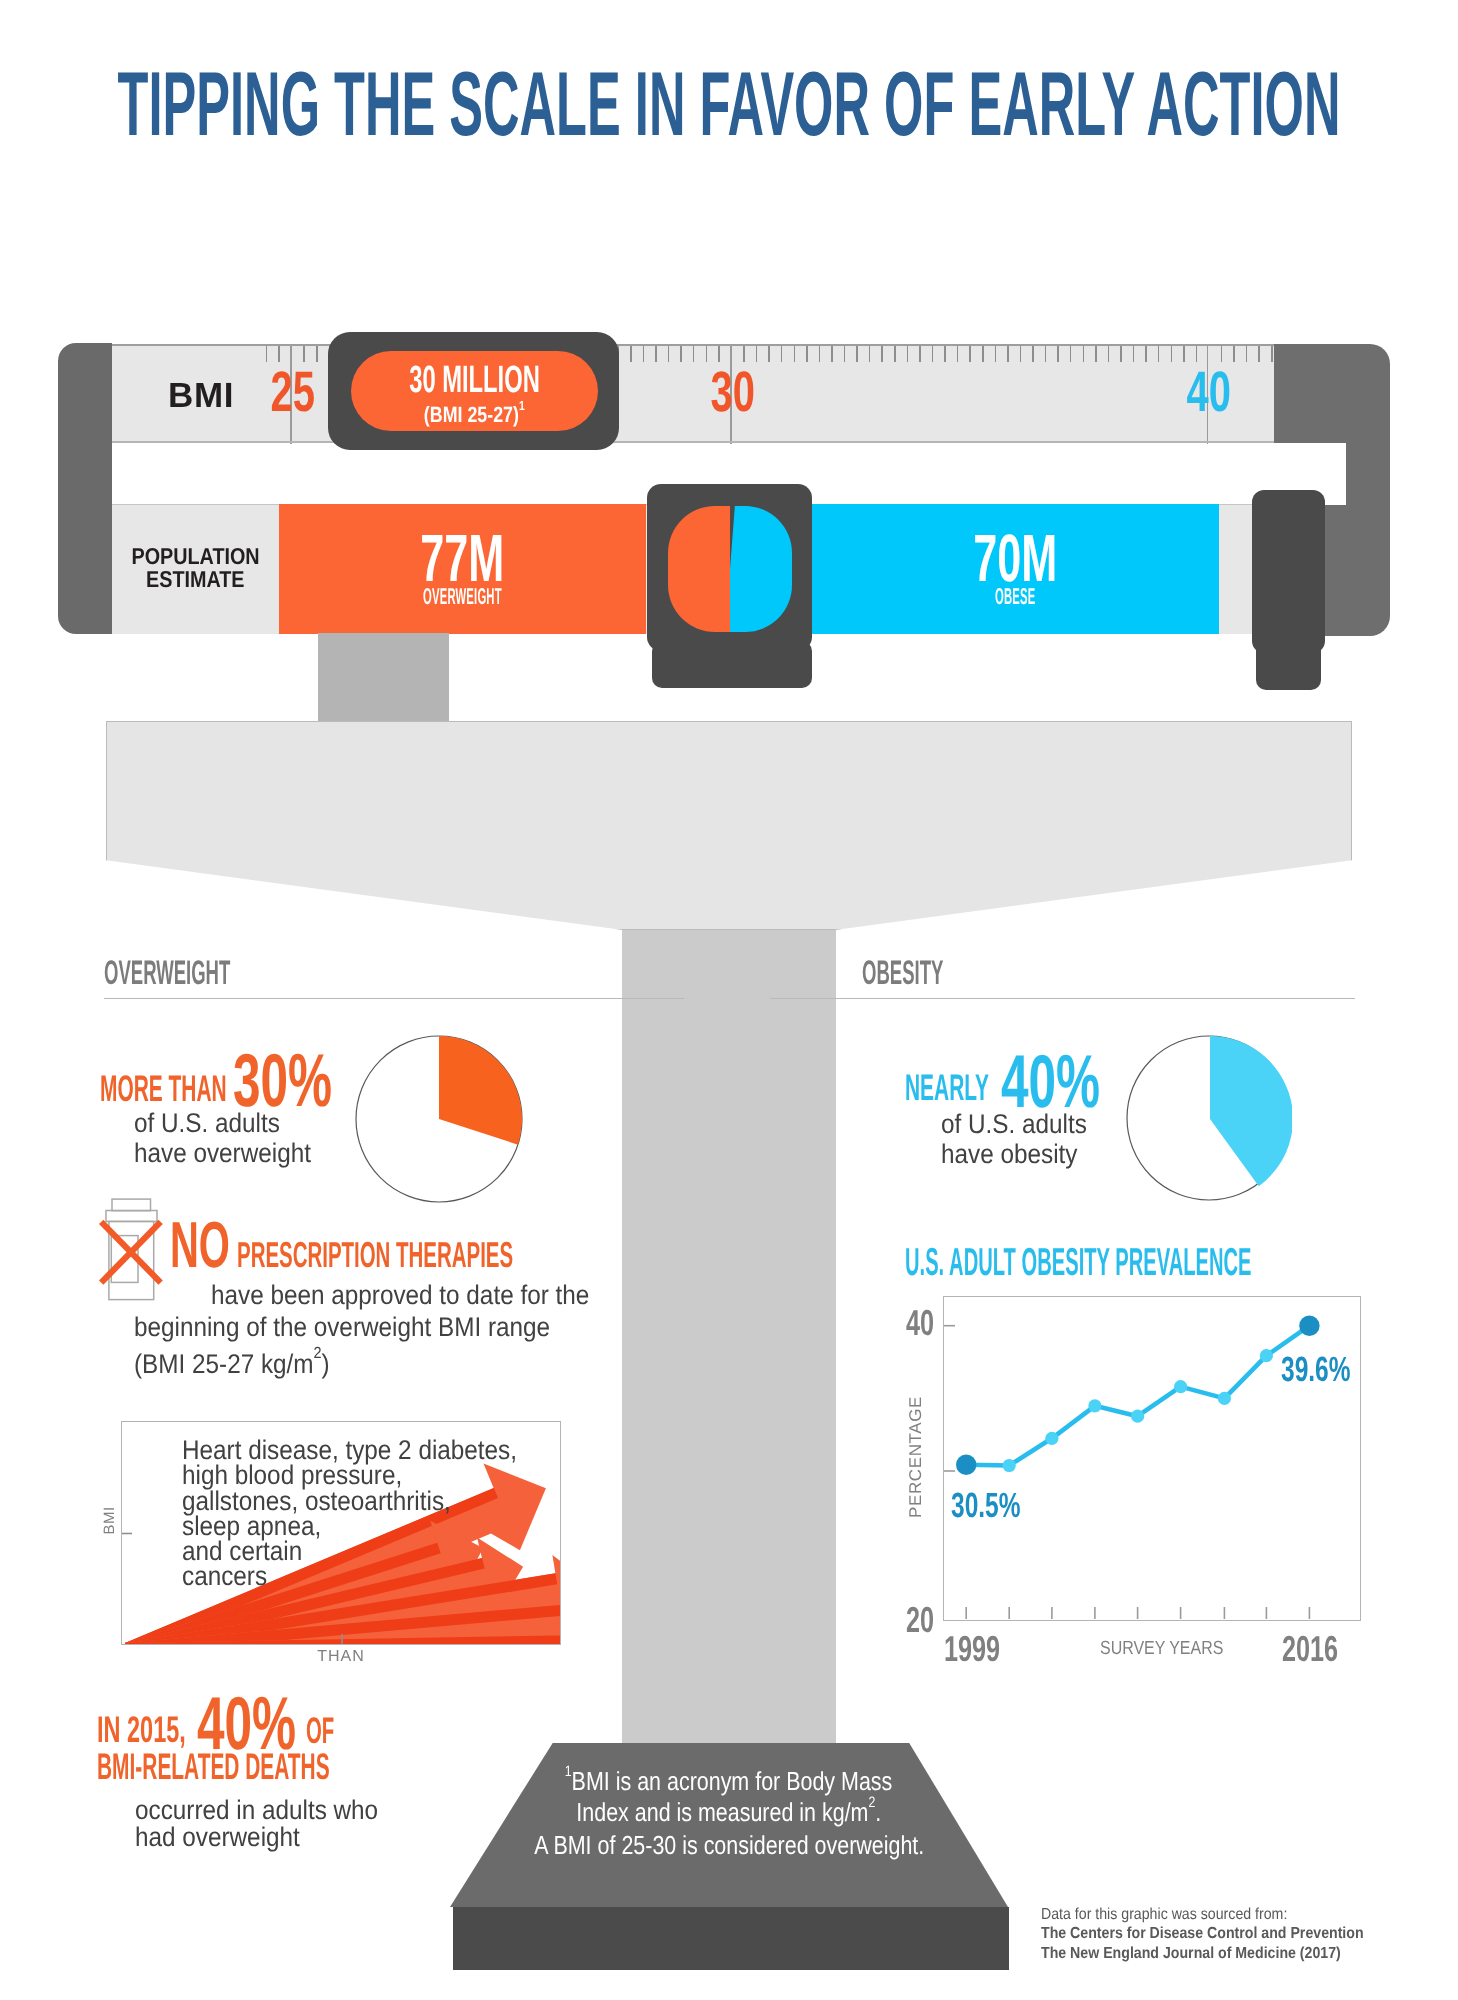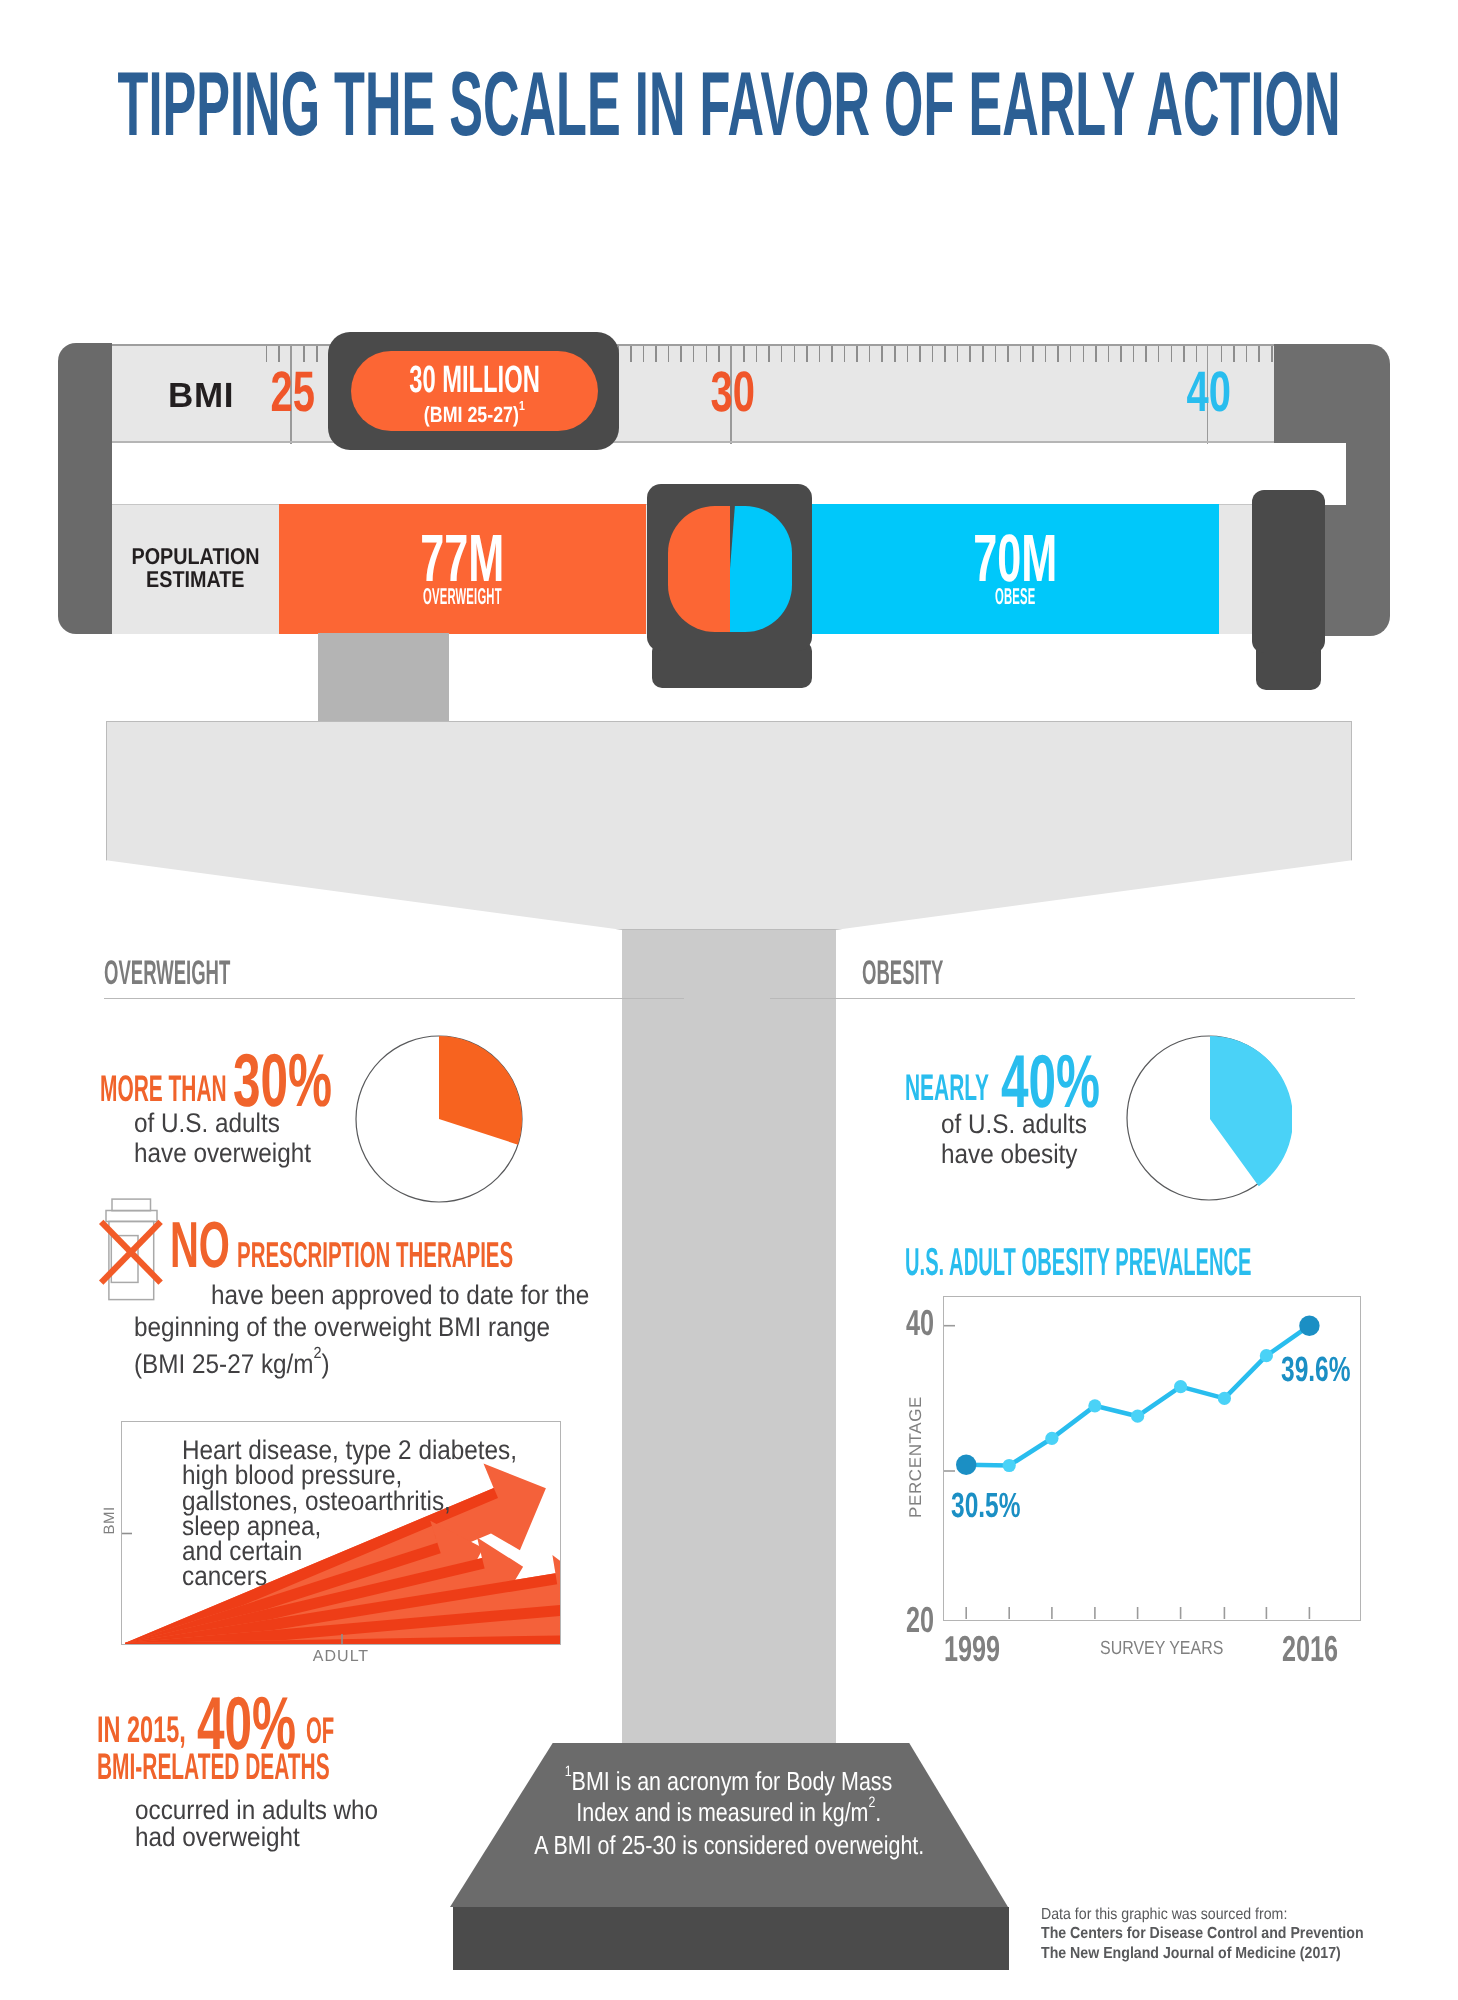--- a/index.html
+++ b/index.html
@@ -366,13 +366,13 @@
 </div>
 <div class="abs bodytxt" id="riskText">
     <div><span class="sq">Heart disease, type 2 diabetes,</span></div>
     <div><span class="sq">high blood pressure,</span></div>
     <div><span class="sq">gallstones, osteoarthritis,</span></div>
     <div><span class="sq">sleep apnea,</span></div>
     <div><span class="sq">and certain</span></div>
     <div><span class="sq">cancers</span></div>
   </div>
 <div class="abs" id="bmiAxisLabel"><span>BMI</span></div>
-<div class="abs" id="riskAxisLabel"><span>ADULT</span></div>
+<div class="abs" id="riskAxisLabel"><span>THAN</span></div>
 
 </body></html>

